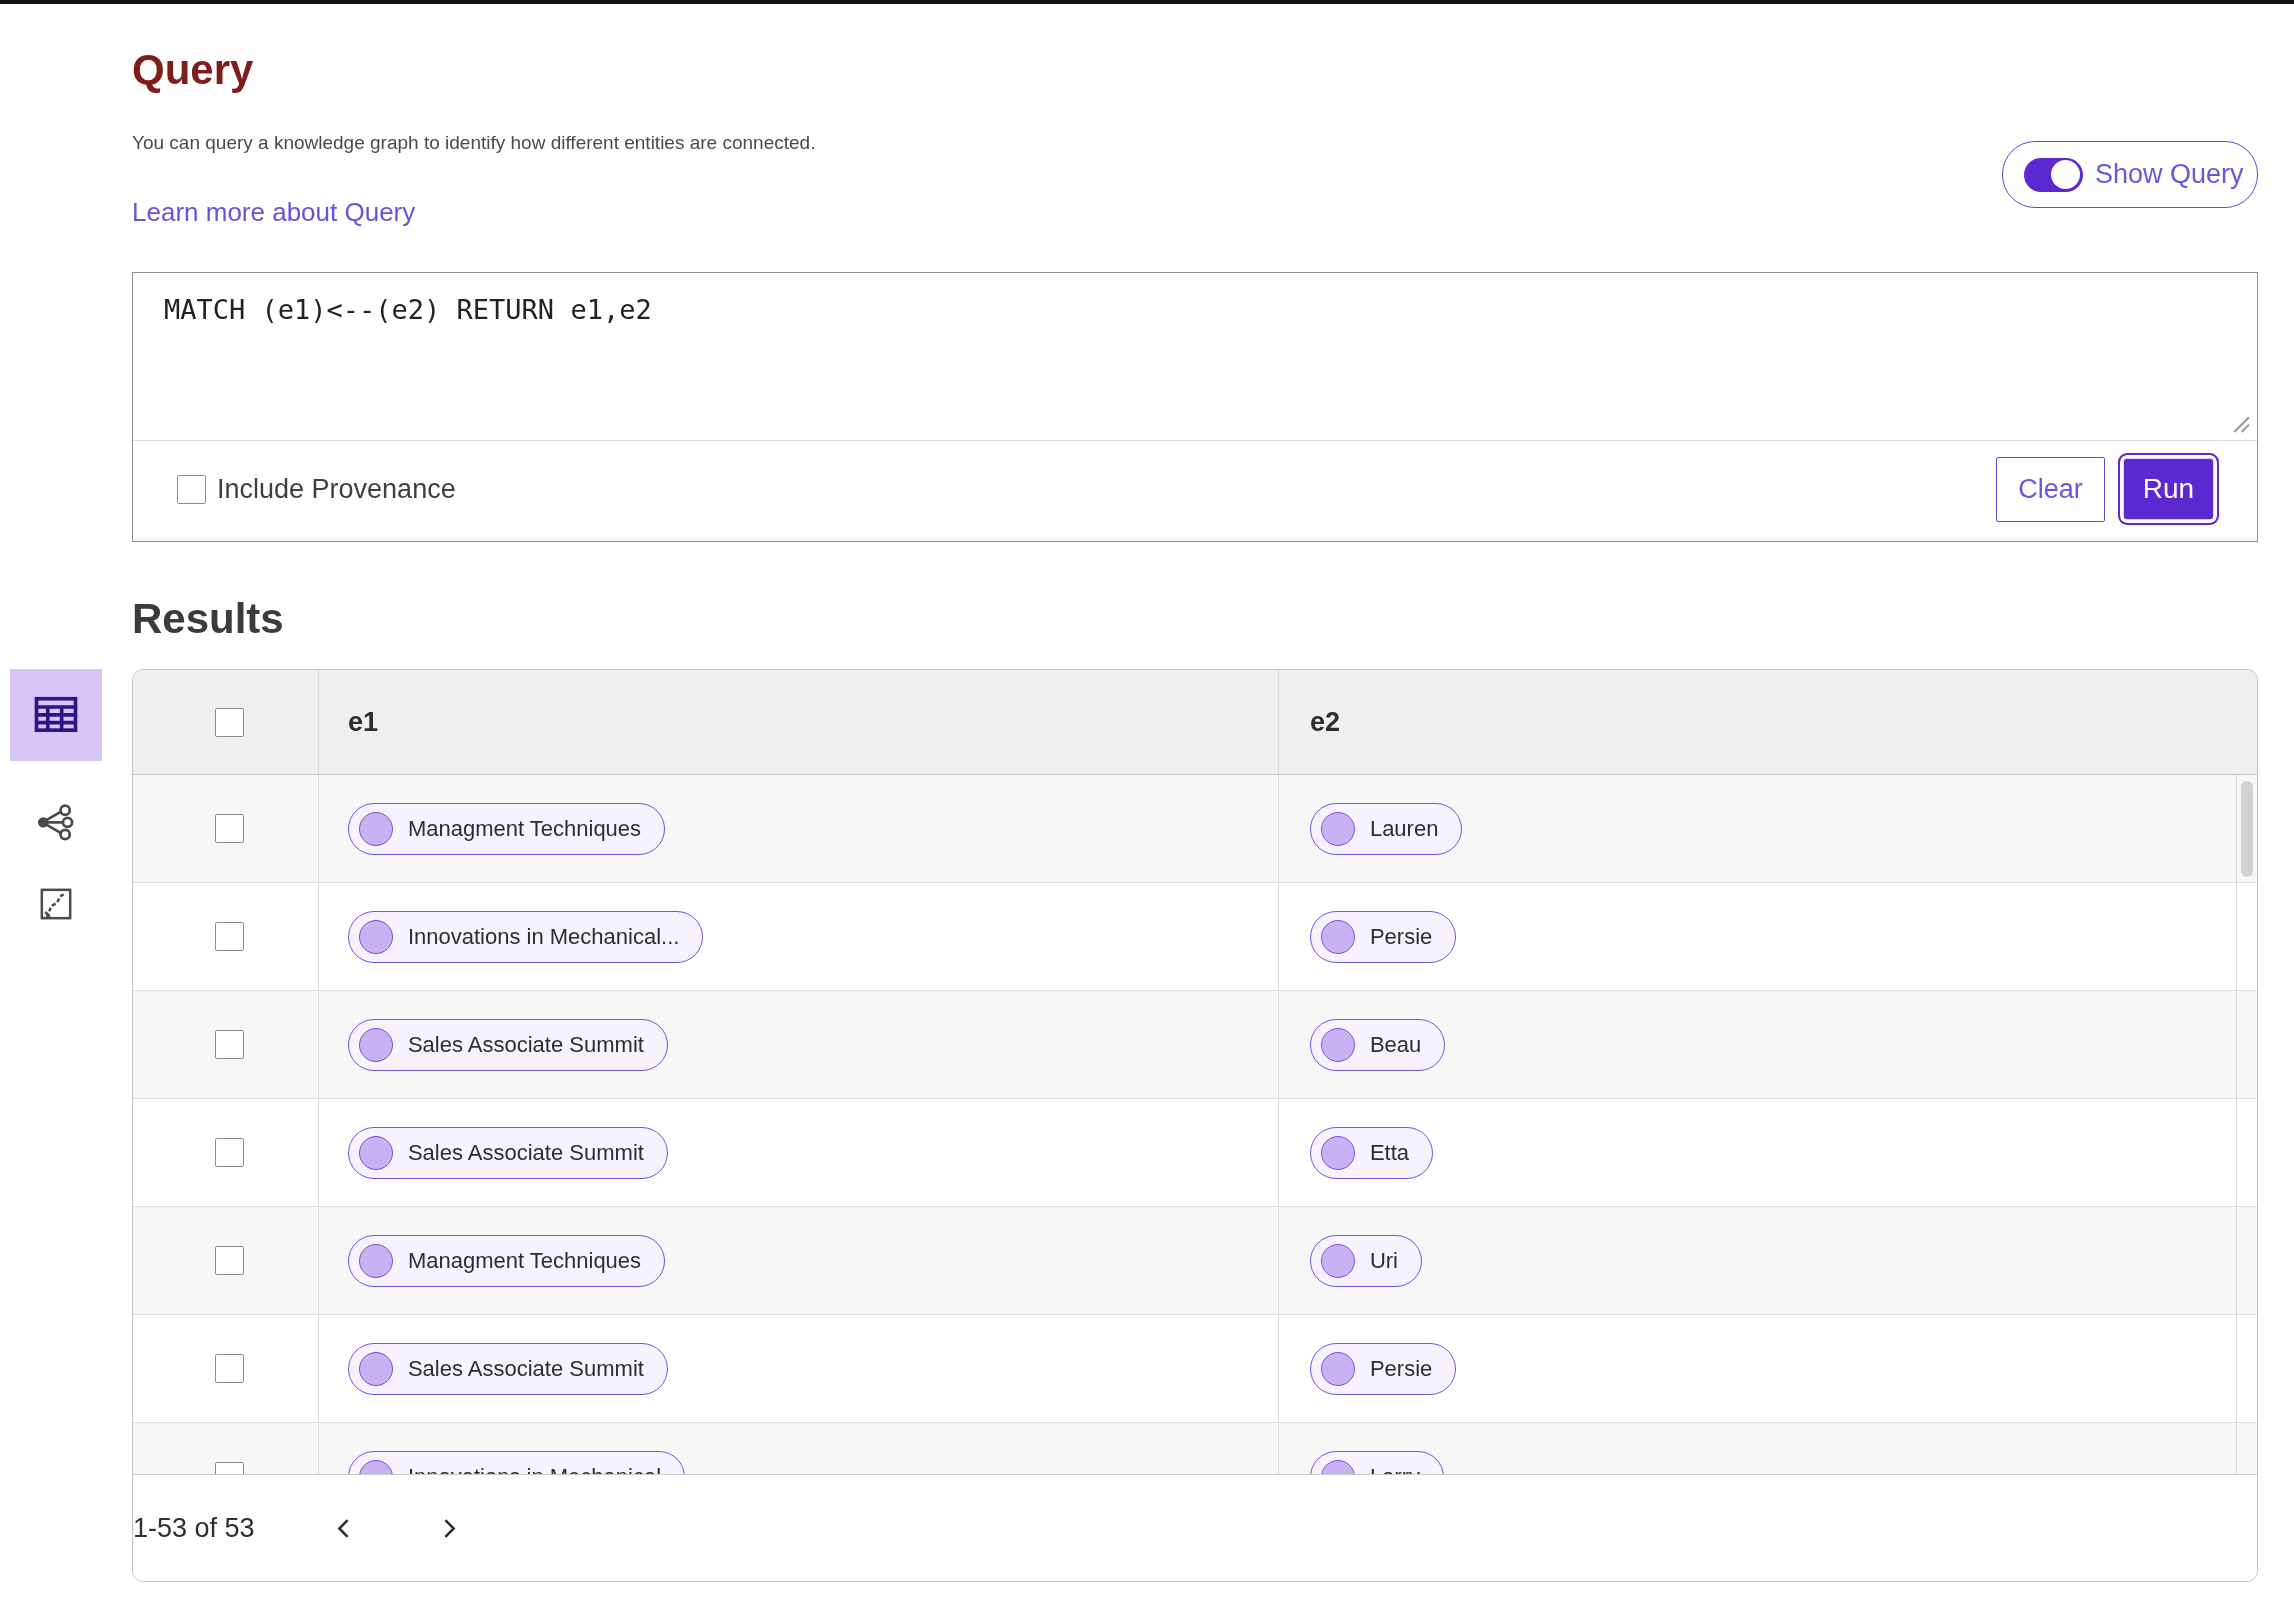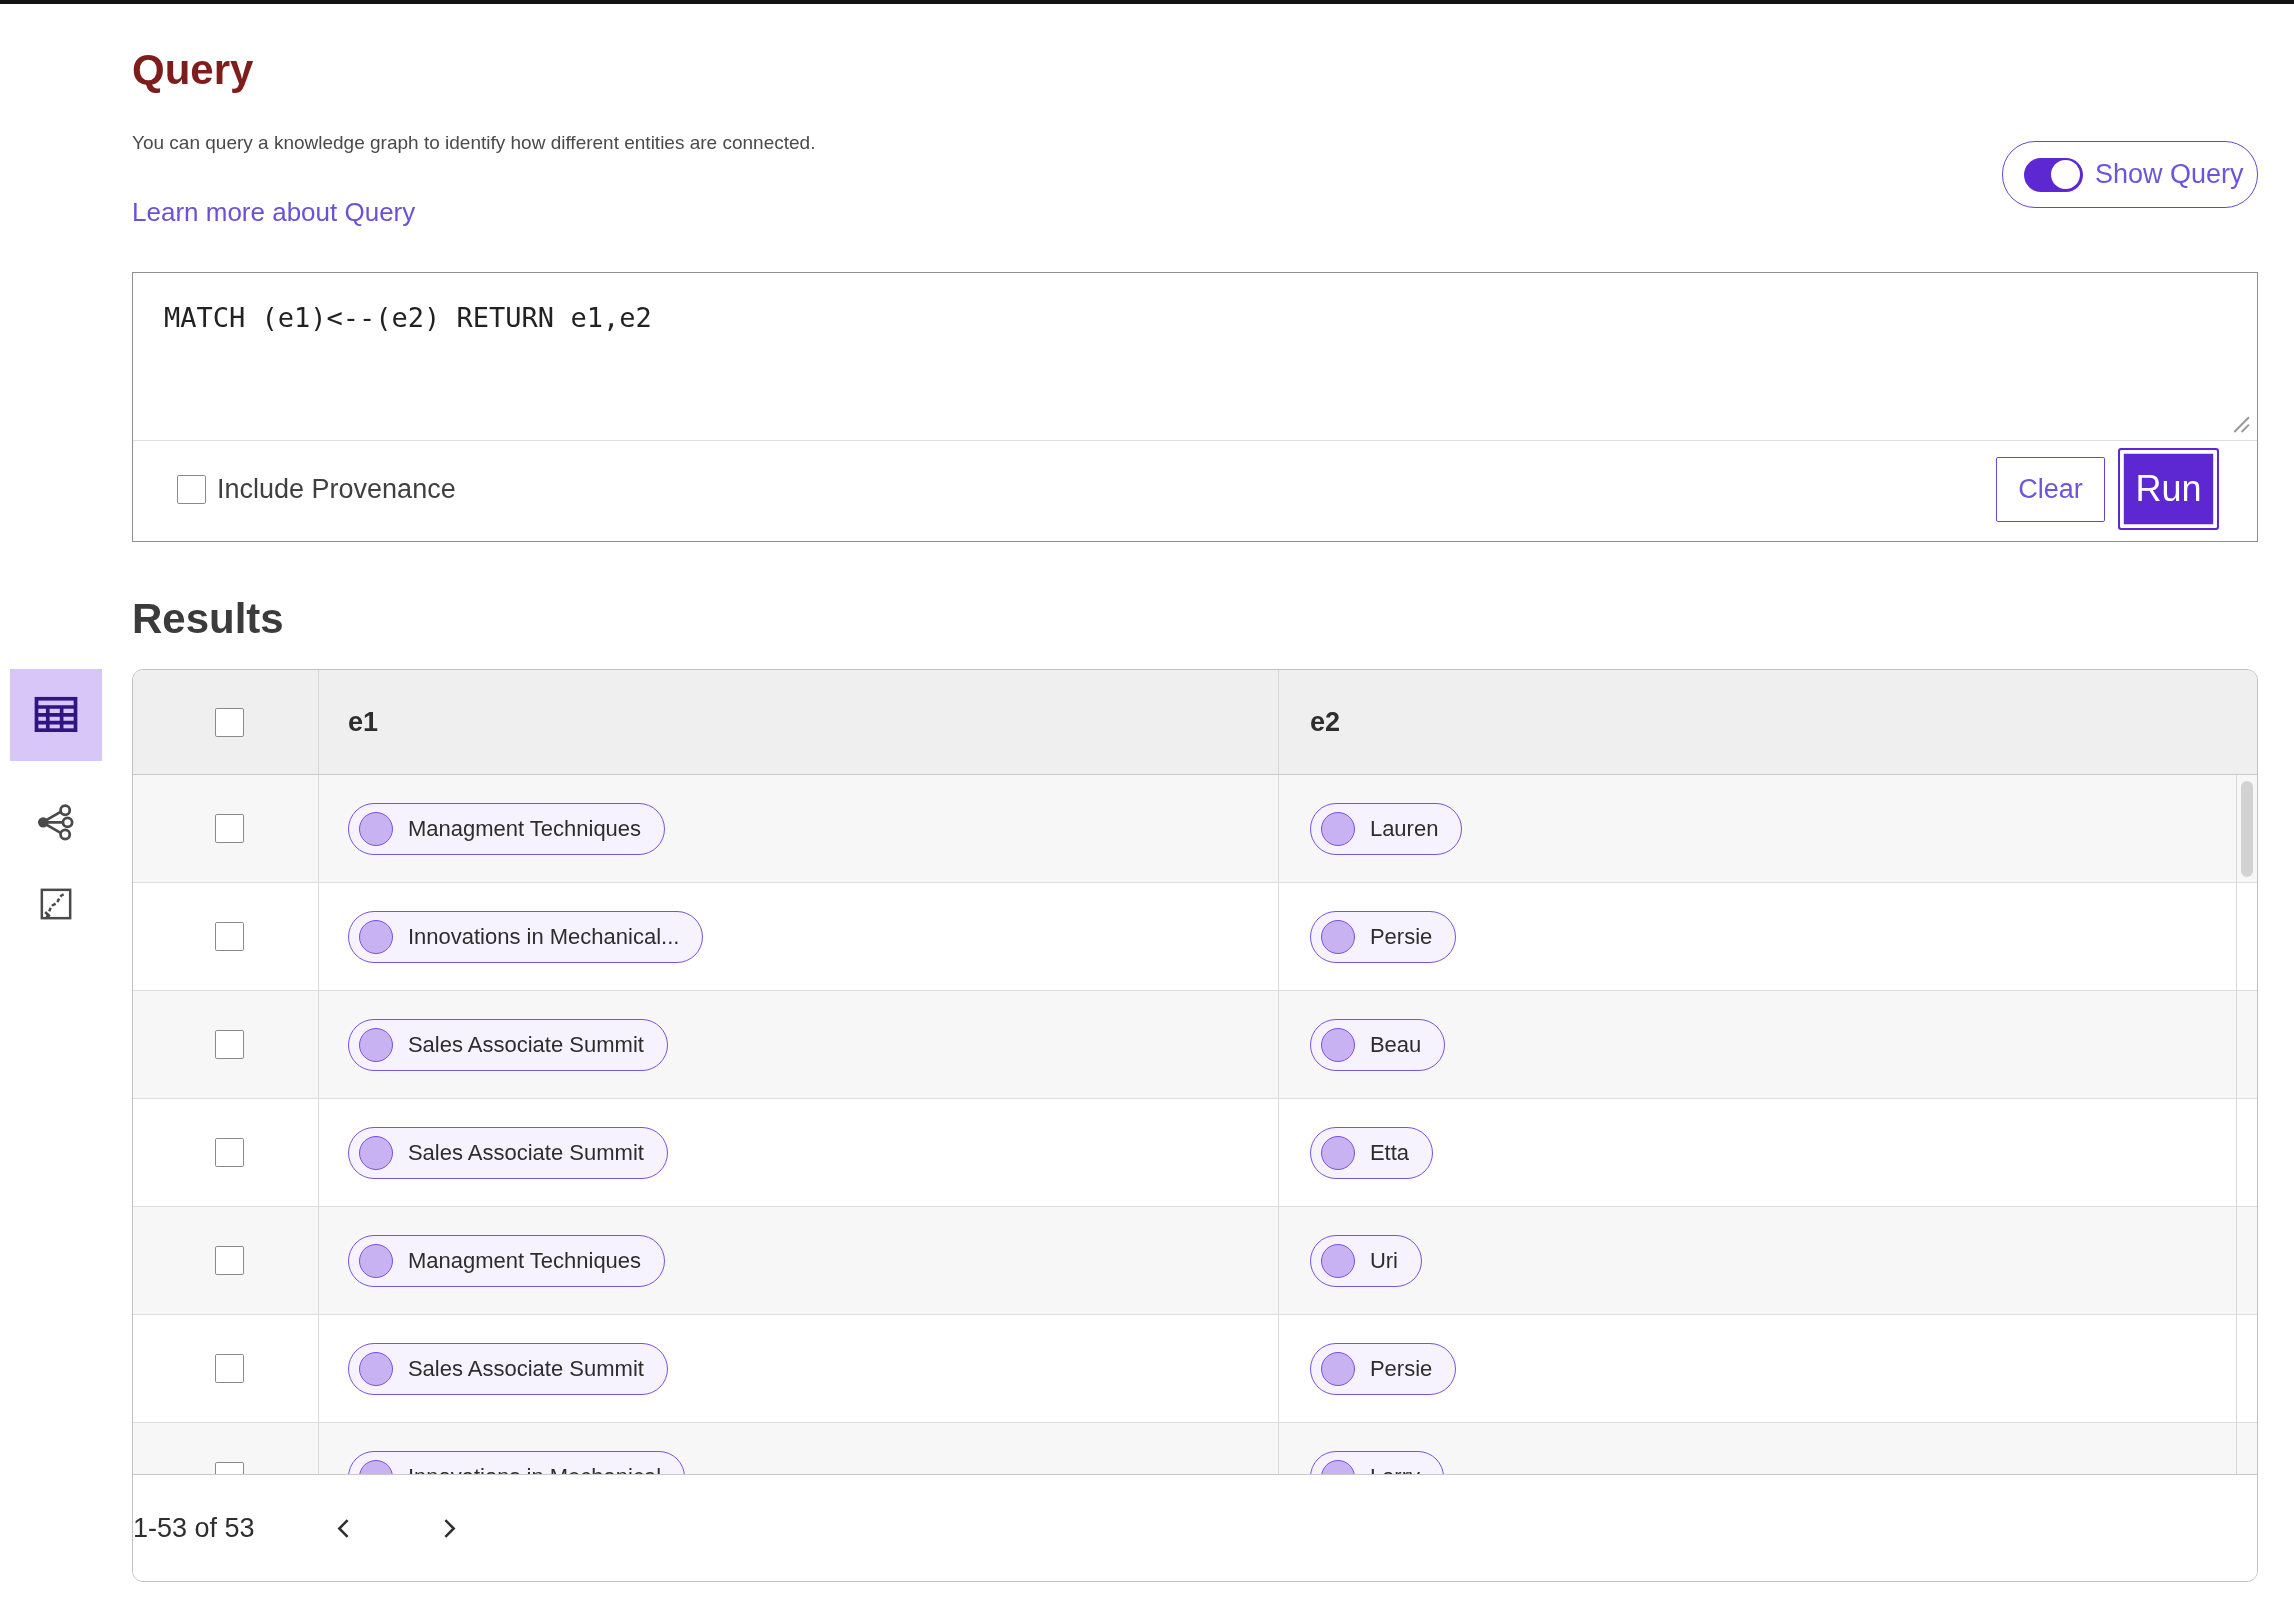--- a/index.html
+++ b/index.html
@@ -24,39 +24,39 @@
   .toggle-knob  { position:absolute; top:2.9px; right:2.9px; width:29px; height:29px; border-radius:50%; background:#fff; }
   .show-query-label { font-size:27px; color:#6c55da; white-space:nowrap; }
 
   .query-box {
     position:absolute; left:132px; top:272px; width:2126px; height:270px;
     border:1.9px solid #8f8f8f; background:#fff;
   }
   .query-editor { position:relative; height:168px; border-bottom:1px solid #dedede; }
   .query-code {
     position:absolute; left:31px; top:21px; font-family:"DejaVu Sans Mono", monospace;
-    font-size:27px; color:#222; white-space:pre;margin-top:8px;
+    font-size:27px; color:#222; white-space:pre;
   }
   .resize-handle { position:absolute; right:5.7px; bottom:5.7px; width:25px; height:25px; }
   .query-footer { position:relative; height:96px; display:flex; align-items:center; }
   .checkbox {
     display:inline-block; width:29px; height:29px; background:#fff;
     border:1.9px solid #8a8a8a; border-radius:1.9px; cursor:pointer; flex:0 0 auto;
   }
   .prov-wrap { display:flex; align-items:center; gap:11px; margin-left:44px; }
   .prov-label { font-size:27px; color:#3f3f3f; }
   .footer-buttons { position:absolute; right:38px; top:0; height:96px; display:flex; align-items:center; gap:13px; }
   .btn-clear {
     width:109px; height:65px; background:#fff; border:1.9px solid #6a43d4; border-radius:1.9px;
     color:#6c55da; font-size:27px; font-family:"Liberation Sans", sans-serif; cursor:pointer;
   }
   .btn-run {
-    width:101px; height:82px; background:#5d28d2; border:2.9px solid #5d28d2; border-radius:3px;
+    width:101px; height:72px; background:#5d28d2; border:2.9px solid #5d28d2; border-radius:9px;
     box-shadow: inset 0 0 0 3.8px #ffffff;
-    color:#fff; font-size:36px; font-family:"Liberation Sans", sans-serif; cursor:pointer;
+    color:#fff; font-size:28px; font-family:"Liberation Sans", sans-serif; cursor:pointer;
   }
 
   
   .results-title { position:absolute; left:132px; top:595px; font-size:42px; font-weight:700; color:#3b3b3b; }
 
   .view-rail { position:absolute; left:9.6px; top:669px; width:96px; }
   .rail-btn { display:flex; align-items:center; justify-content:center; cursor:pointer; }
   .rail-btn.selected { width:92px; height:92px; background:#d9c6f8; }
   .rail-btn.plain { width:92px; height:42px; margin-top:40px; background:transparent; }
   .rail-btn svg { display:block; }

